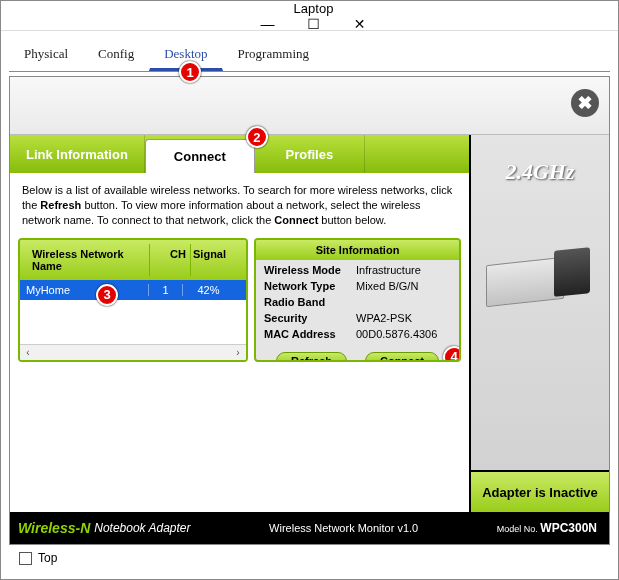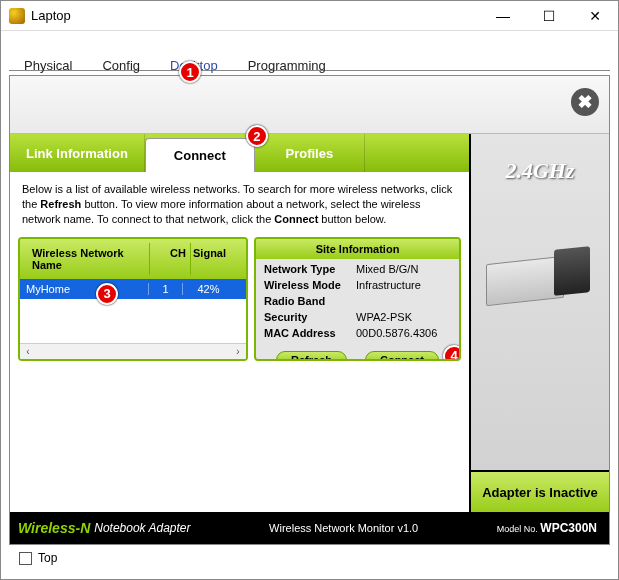--- a/index.html
+++ b/index.html
@@ -1,25 +1,25 @@
 <!DOCTYPE html>
 <html><head>
 <meta charset="utf-8">
 <style>
   * { box-sizing: border-box; margin: 0; padding: 0; }
   body { font-family: -apple-system, "Segoe UI", Tahoma, Arial, sans-serif; font-size: 12px; background: #fff; }
   .window { width: 619px; height: 580px; border: 1px solid #888; display: flex; flex-direction: column; background: #fff; }
-  .titlebar { height: 30px; display: flex; align-items: center; padding: 0 0 0 8px; border-bottom: 1px solid #ddd; }
+  .titlebar { height: 30px; display: flex; align-items: center; padding: 0 0 0 8px; border-bottom: 1px solid #ddd; flex-direction: column; }
   .titlebar .icon { width: 16px; height: 16px; background: radial-gradient(circle at 30% 30%, #f5d020, #a06000); border-radius: 3px; margin-right: 6px; }
   .titlebar .title { flex:1; font-size:13px; color:#000; }
   .winbtns { display:flex; height:100%; }
   .winbtn { width:46px; display:flex; align-items:center; justify-content:center; font-size:14px; color:#000; }
   .outer-content { flex:1; padding:8px; display:flex; flex-direction:column; }
   .tabs-row { display:flex; border-bottom:1px solid #888; position:relative; }
-  .tab { padding:6px 14px; font-size:13px; color:#222; border:1px solid transparent; border-bottom:none; position:relative; top:12px; cursor:pointer; }
+  .tab { padding:6px 14px; font-size:13px; color:#222; border:1px solid transparent; border-bottom:none; position:relative; top:0; cursor:pointer;font-family:Liberation Serif, serif; }
   .tab.active { color:#2c4da8; border-bottom:3px solid #2c4da8; font-weight:500; }
   .callout { position:absolute; width:22px; height:22px; border-radius:50%; background:#e60000; border:2px solid #fff; color:#fff; font-weight:bold; display:flex; align-items:center; justify-content:center; font-size:13px; box-shadow:0 0 2px #000; z-index:50; }
   .app-area { flex:1; border:1px solid #888; margin-top:4px; display:flex; flex-direction:column; background:#fff; position:relative; }
   .app-topbar { height:58px; background:linear-gradient(#f8f8f8,#eaeaea); border-bottom:1px solid #bbb; position:relative; }
   .app-close { position:absolute; right:10px; top:12px; width:28px; height:28px; border-radius:50%; background:#555; display:flex; align-items:center; justify-content:center; color:#fff; font-size:18px; font-weight:bold; cursor:pointer; }
   .app-body { flex:1; display:flex; }
   .main-col { flex:1; background:#fff; display:flex; flex-direction:column; padding:0; }
   .side-col { width:140px; border-left:2px solid #000; display:flex; flex-direction:column; }
   .wtab-row { height:38px; display:flex; background:linear-gradient(#b8e03c,#87bc0a); }
   .wtab { flex:0 0 auto; min-width:110px; padding:0 16px; display:flex; align-items:center; justify-content:center; font-size:13px; font-weight:bold; color:#fff; cursor:pointer; position:relative; }
@@ -126,26 +126,26 @@
                   <div class="track"></div>
                   <div class="arrow">›</div>
                 </div>
               </div>
             </div>
 
             <div class="panel info-panel">
               <div class="panel-head" style="text-align:center;">Site Information</div>
               <div class="info-grid">
                 <div class="r">
+                    <div class="k">Wireless Mode</div>
+                    <div>Infrastructure</div>
+                  </div>
+                <div class="r">
                     <div class="k">Network Type</div>
                     <div>Mixed B/G/N</div>
-                  </div>
-                <div class="r">
-                    <div class="k">Wireless Mode</div>
-                    <div>Infrastructure</div>
                   </div>
                 <div class="r">
                     <div class="k">Radio Band</div>
                     <div></div>
                   </div>
                 <div class="r">
                     <div class="k">Security</div>
                     <div>WPA2-PSK</div>
                   </div>
                 <div class="r">

